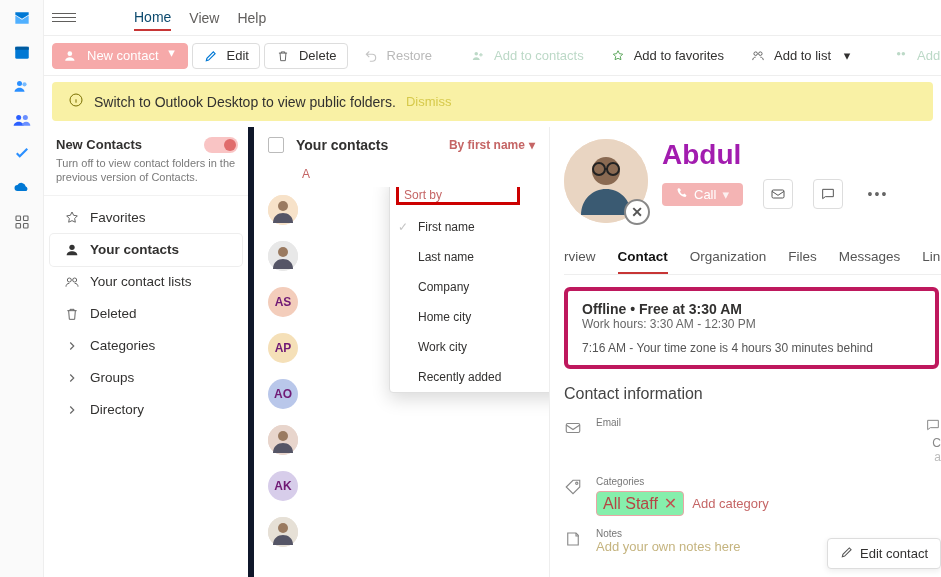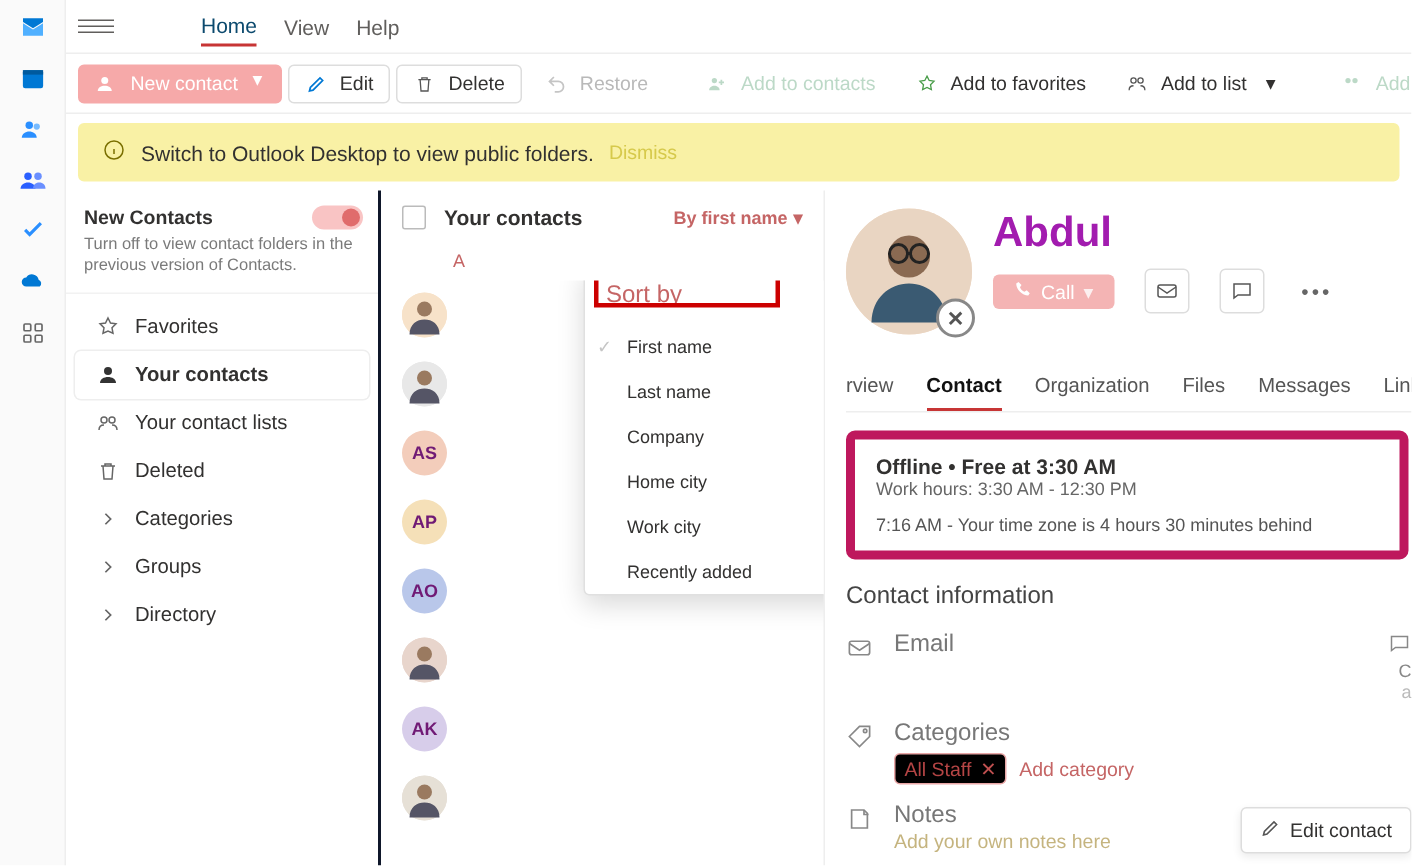--- a/index.html
+++ b/index.html
@@ -36,21 +36,21 @@
   .btn { display:inline-flex; align-items:flex-start; gap:8px; padding:4px 10px; border:1px solid transparent; background:transparent; border-radius:4px; cursor:pointer; font-size:13px; color:#323130; white-space:nowrap; }
   .btn .ic { width:16px; height:16px; display:inline-flex; align-items:center; justify-content:center; }
   .btn.pink { background:#f6a9a9; color:#fff; border-color:#f6a9a9; }
   .btn.pink .split { width:10px; height:10px; }
   .btn.outlined { border:1px solid #ddd; }
   .btn.dim { color:#b9b9b9; }
   .btn.dimgreen { color:#bcd9c7; }
   .sep { width:1px; height:24px; background:#e6e6e6; margin:0 4px; }
   .banner { display:flex; align-items:center; gap:10px; background:#f9f1a5; padding:10px 16px; border-radius:4px; margin:6px 8px; }
   .content { flex:1; display:flex; min-height:0; }
-  .leftpanel { width:210px; border-right:2px solid #0f172a; display:flex; flex-direction:column; }
+  .leftpanel { width:210px; border-right:6px solid #0f172a; display:flex; flex-direction:column; }
   .panelhead { padding:10px 12px; border-bottom:1px solid #f2f2f2; position:relative; }
   .panelhead h4 { margin:0 0 4px 0; font-size:13px; font-weight:600; }
   .panelhead p { margin:0; font-size:11px; color:#7a7a7a; line-height:1.3; }
   .toggle { position:absolute; right:10px; top:10px; width:34px; height:16px; border-radius:10px; background:#f9c4c4; }
   .toggle .knob { position:absolute; right:2px; top:2px; width:12px; height:12px; border-radius:50%; background:#e06c6c; }
   .navlist { padding:6px 0; }
   .navitem { display:flex; align-items:center; gap:10px; padding:8px 14px; cursor:pointer; font-size:13.5px; border-radius:4px; margin:0 6px; }
   .navitem.active { background:#fff; font-weight:600; box-shadow:0 0 0 1px #eee; }
   .navitem .nic { width:16px; height:16px; display:flex; align-items:center; justify-content:center; color:#666; }
   .mid { width:296px; border-right:1px solid #eee; display:flex; flex-direction:column; }
@@ -59,43 +59,43 @@
   .sortwrap { margin-left:auto; color:#c56565; font-size:12px; display:flex; align-items:center; gap:4px; cursor:pointer; }
   .lettersep { color:#c56565; font-size:12px; padding:4px 0 6px 48px; }
   .clist { flex:1; overflow:hidden; position:relative; }
   .crow { display:flex; align-items:center; gap:14px; padding:8px 14px; cursor:pointer; }
   .avatar { width:30px; height:30px; border-radius:50%; display:flex; align-items:center; justify-content:center; font-size:12px; font-weight:600; color:#701a75; }
   .sortmenu {
     position:absolute; top:-10px; right:-40px; width:200px; background:#fff;
     border:1px solid #e0e0e0; border-radius:4px; box-shadow:0 6px 18px rgba(0,0,0,.15);
     z-index:30;
   }
-  .sortmenu .hdr { color:#c56565; font-size:16px; padding:6px 14px; margin:4px 0; }
+  .sortmenu .hdr { color:#c56565; font-size:12px; padding:6px 14px; margin:4px 0; }
   .sortmenu .hdr-box { position:absolute; top:3px; left:6px; right:68px; height:24px; border:3px solid #cc0000; z-index:2; pointer-events:none; }
   .sortmenu .opt { padding:8px 14px 8px 28px; font-size:12px; cursor:pointer; position:relative; }
   .sortmenu .opt.sel::before { content:"✓"; position:absolute; left:8px; color:#c5c5c5; font-size:12px; }
   .detail { flex:1; display:flex; flex-direction:column; padding:12px 0 0 14px; min-width:0; position:relative; }
   .dhead { display:flex; gap:14px; }
   .bigavatar { width:84px; height:84px; border-radius:50%; background:#f2d9c2; position:relative; overflow:visible; }
   .badgeX { position:absolute; right:-2px; bottom:-2px; width:26px; height:26px; border-radius:50%; background:#fff; border:2px solid #888; display:flex; align-items:center; justify-content:center; font-weight:700; color:#555; }
   .dname { font-size:28px; font-weight:600; color:#a21caf; }
   .dactions { display:flex; align-items:center; gap:20px; margin-top:8px; }
   .callbtn { background:#f4b4b4; color:#fff; border-radius:4px; padding:4px 14px; display:flex; align-items:center; gap:6px; font-size:13px; }
   .iconbtn { width:30px; height:30px; border:1px solid #ddd; border-radius:4px; display:flex; align-items:center; justify-content:center; cursor:pointer; }
   .more { width:30px; height:30px; display:flex; align-items:center; justify-content:center; cursor:pointer; color:#666; letter-spacing:2px; }
   .dtabs { display:flex; gap:22px; border-bottom:1px solid #eee; margin-top:18px; font-size:13.5px; padding-left:0; }
   .dtab { padding:8px 0; color:#555; cursor:pointer; }
   .dtab.active { color:#111; border-bottom:2px solid #c73535; font-weight:600; }
-  .card { border:6px solid #be185d; border-radius:6px; padding:10px 14px; margin:12px 2px 0 0; position:relative; }
+  .card { border:4px solid #be185d; border-radius:6px; padding:10px 14px; margin:12px 2px 0 0; position:relative; }
   .card .small { font-size:12px; color:#666; }
   .sectiontitle { font-size:16px; color:#444; margin:16px 0 8px 0; }
   .field { display:flex; gap:14px; align-items:flex-start; padding:6px 0; }
   .field .fic { width:18px; height:18px; color:#888; margin-top:2px; }
-  .field .lbl { font-size:16px; color:#777; }
-  .tag { display:inline-flex; align-items:center; gap:6px; border:1px solid #e9a6a6; background:#000000; color:#b54545; font-size:13px; padding:2px 6px; border-radius:4px; }
+  .field .lbl { font-size:10px; color:#777; }
+  .tag { display:inline-flex; align-items:center; gap:6px; border:1px solid #e9a6a6; background:#86efac; color:#b54545; font-size:16px; padding:2px 6px; border-radius:4px; }
   .tag .x { color:#c05050; cursor:pointer; }
   .addcat { color:#c56565; font-size:13px; margin-left:8px; cursor:pointer; }
   .ghost { color:#c5b47f; font-size:13px; }
   .editbtn { position:absolute; right:0; bottom:8px; background:#fff; border:1px solid #ddd; border-radius:4px; padding:6px 12px; display:flex; align-items:center; gap:6px; cursor:pointer; font-size:13px; box-shadow:0 2px 6px rgba(0,0,0,.08); }
   .dismiss { color:#d6c94b; font-size:13px; cursor:pointer; }
 </style>
 </head>
 <body>
 
 <div class="app">

